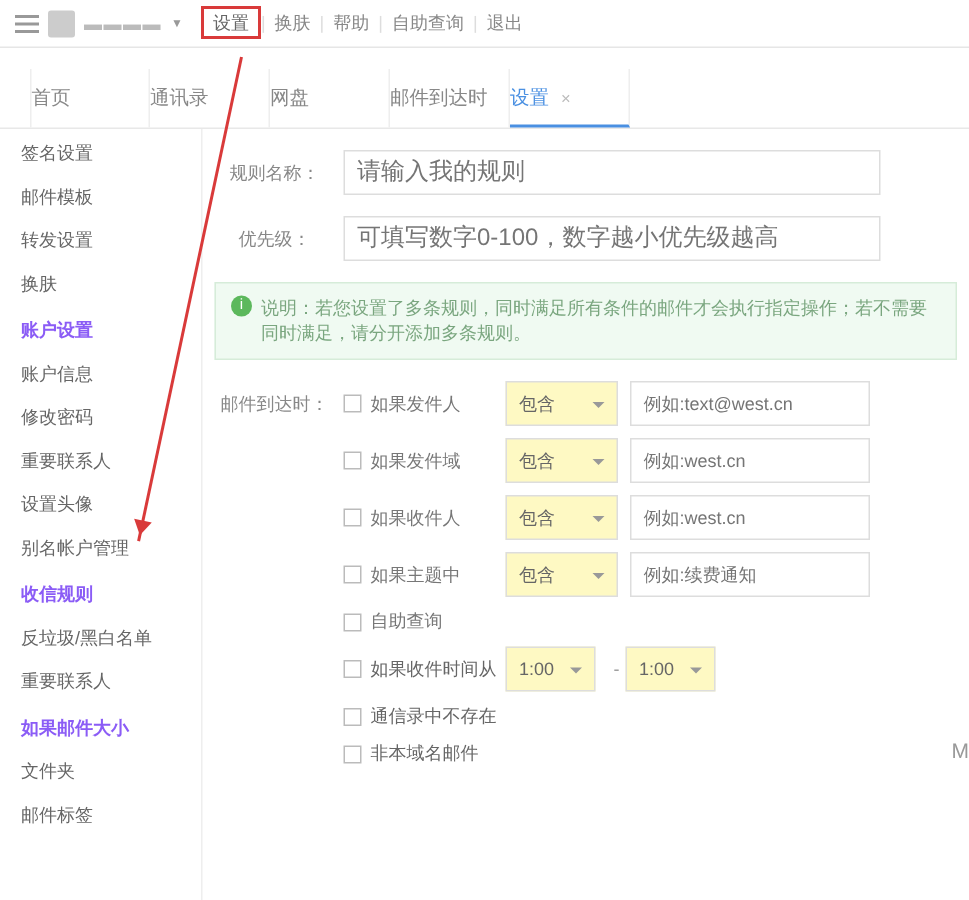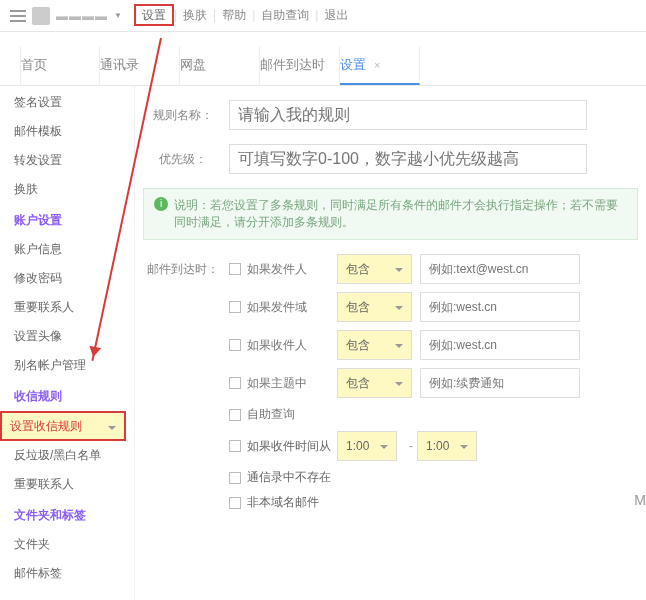--- a/index.html
+++ b/index.html
@@ -76,24 +76,23 @@
       <div class="sitm">邮件模板</div>
       <div class="sitm">转发设置</div>
       <div class="sitm">换肤</div>
       <div class="sgrp">账户设置</div>
       <div class="sitm">账户信息</div>
       <div class="sitm">修改密码</div>
       <div class="sitm">重要联系人</div>
       <div class="sitm">设置头像</div>
       <div class="sitm">别名帐户管理</div>
       <div class="sgrp">收信规则</div>
-      <div class="sitm sel">设置收信规则</div>
       <div class="sitm">反垃圾/黑白名单</div>
       <div class="sitm">重要联系人</div>
-      <div class="sgrp">文件夹和标签</div>
+      <div class="sgrp">如果邮件大小</div>
       <div class="sitm">文件夹</div>
       <div class="sitm">邮件标签</div>
     </div>
   <div class="content">
     <div class="row">
       <div class="lbl">规则名称：</div>
       <input class="inp wide" placeholder="请输入我的规则" style="">
     </div>
     <div class="row">
       <div class="lbl">优先级：</div>

